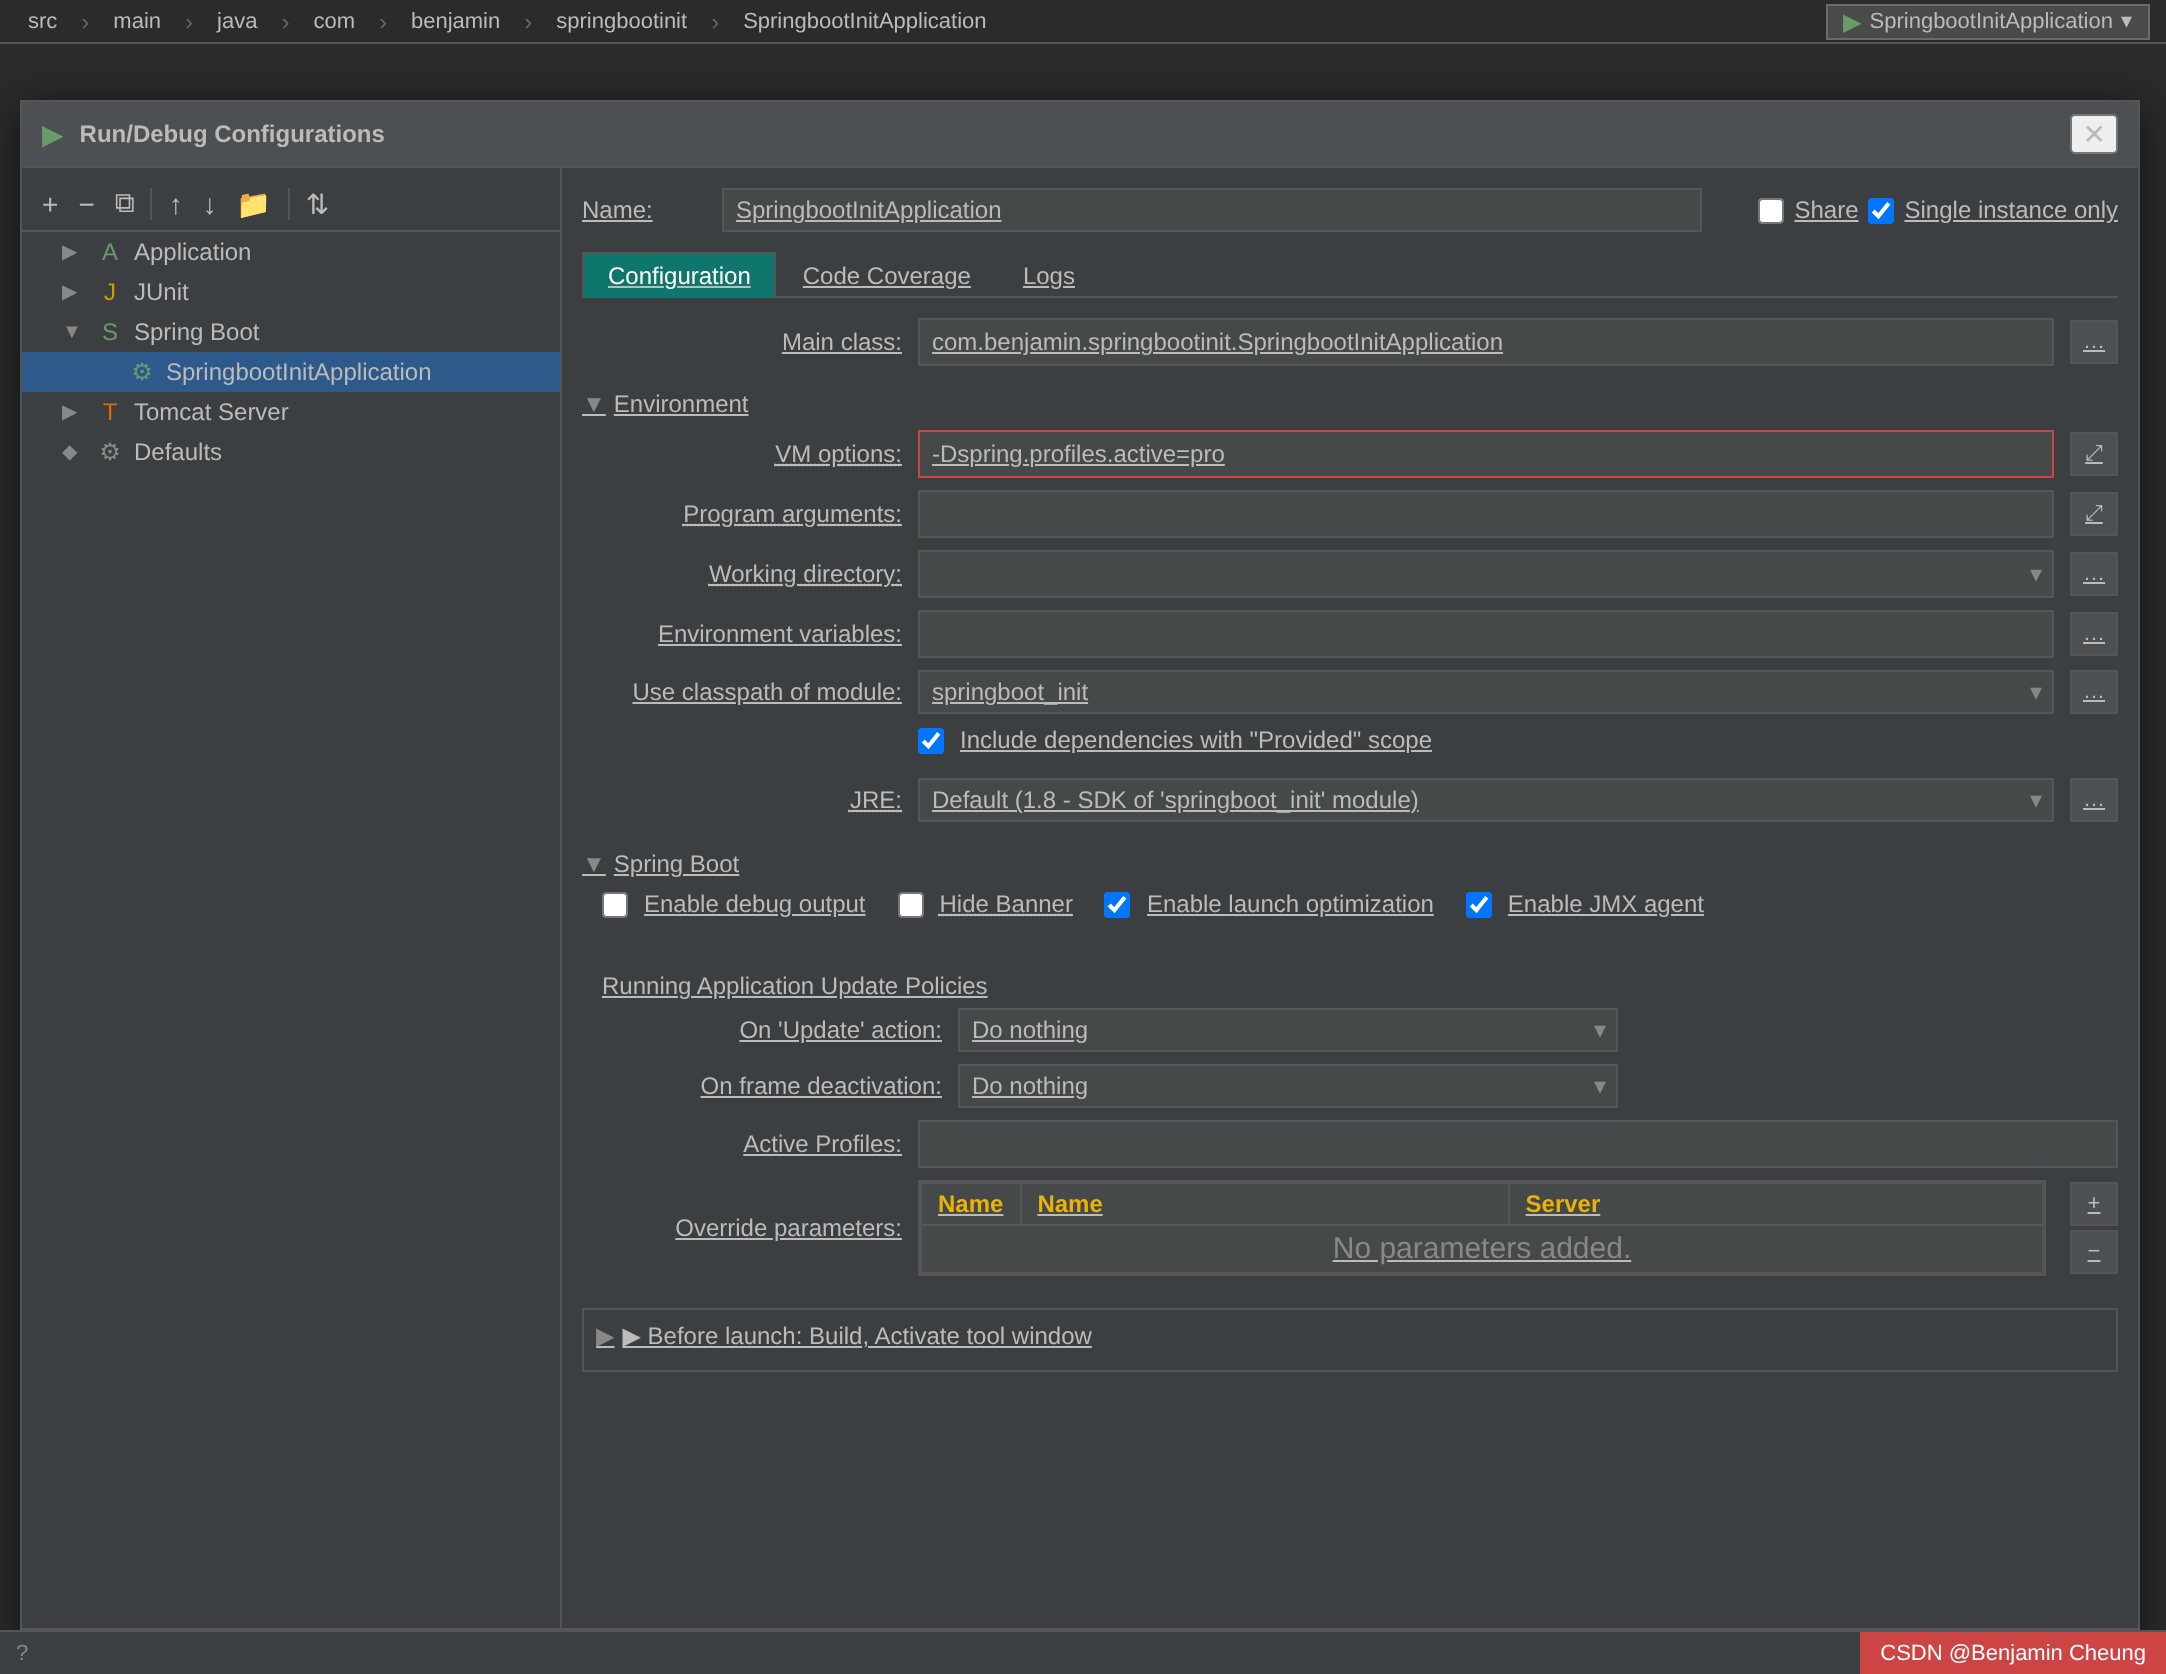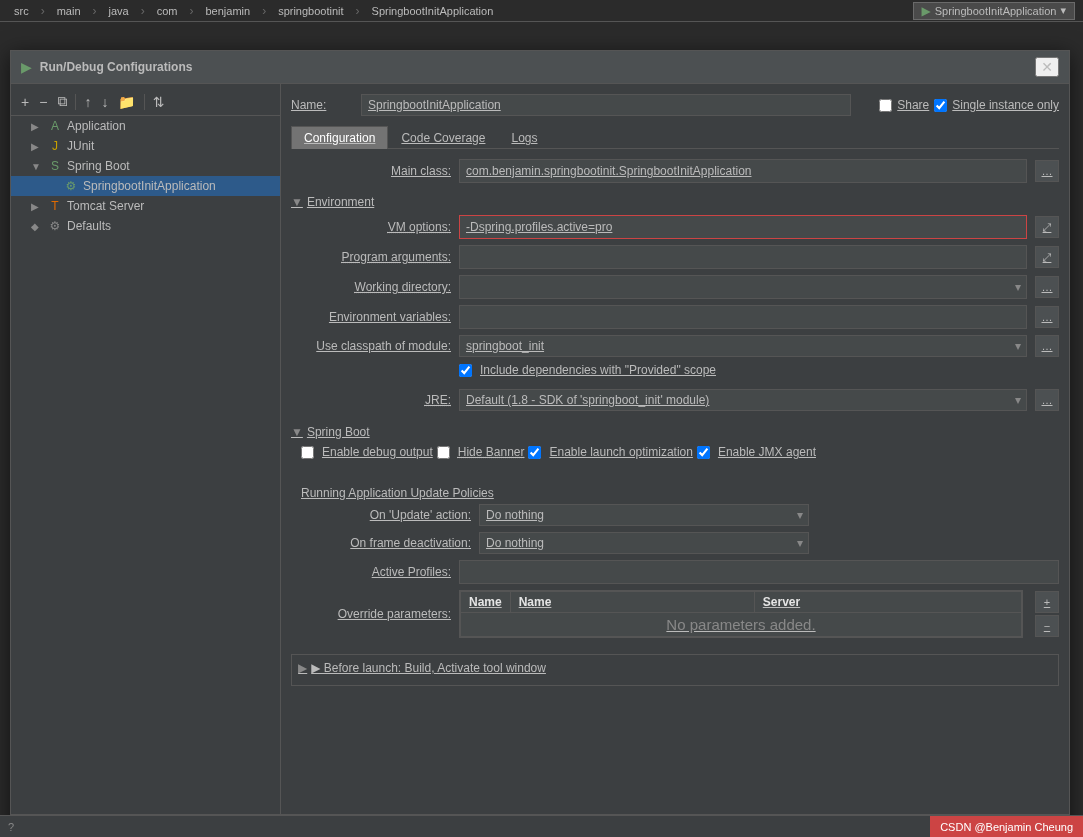--- a/index.html
+++ b/index.html
@@ -172,21 +172,21 @@
     .tab {
       padding: 4px 12px;
       cursor: pointer;
       font-size: 12px;
       color: #bbbbbb;
       border: 1px solid transparent;
       border-bottom: none;
       margin-bottom: -1px;
     }
     .tab.active {
-      background: #737373;
+      background: #0f766e;
       border-color: #555;
       border-bottom-color: #3c3f41;
       color: #ffffff;
     }
 
     
     .form-row {
       display: flex;
       align-items: center;
       margin-bottom: 6px;
@@ -274,21 +274,21 @@
     .override-table {
       width: 100%;
       border-collapse: collapse;
       border: 1px solid #555;
     }
     .override-table th {
       background: #45494a;
       border: 1px solid #555;
       padding: 3px 8px;
       font-size: 12px;
-      color: #e5e5e5;
+      color: #eab308;
       text-align: left;
     }
     .override-table td {
       border: 1px solid #555;
       padding: 3px 8px;
       font-size: 15px;
       color: #888;
       text-align: center;
     }
 
@@ -536,21 +536,21 @@
           <span class="select-arrow">▾</span>
         </div>
         <button class="form-btn">…</button>
       </div>
 
       <div class="section-header spring-section">
         <span class="section-arrow">▼</span>
         <span>Spring Boot</span>
       </div>
 
-      <div class="form-row" style="margin-left:10px; gap:4px; flex-wrap:wrap;">
+      <div class="form-row" style="margin-left:10px; gap:16px; flex-wrap:wrap;">
         <div class="checkbox-row">
           <input type="checkbox" id="debug-cb" style="">
           <label for="debug-cb">Enable debug output</label>
         </div>
         <div class="checkbox-row">
           <input type="checkbox" id="banner-cb" style="">
           <label for="banner-cb" class="underline">Hide Banner</label>
         </div>
         <div class="checkbox-row">
           <input type="checkbox" checked="" id="launch-cb" style="">

